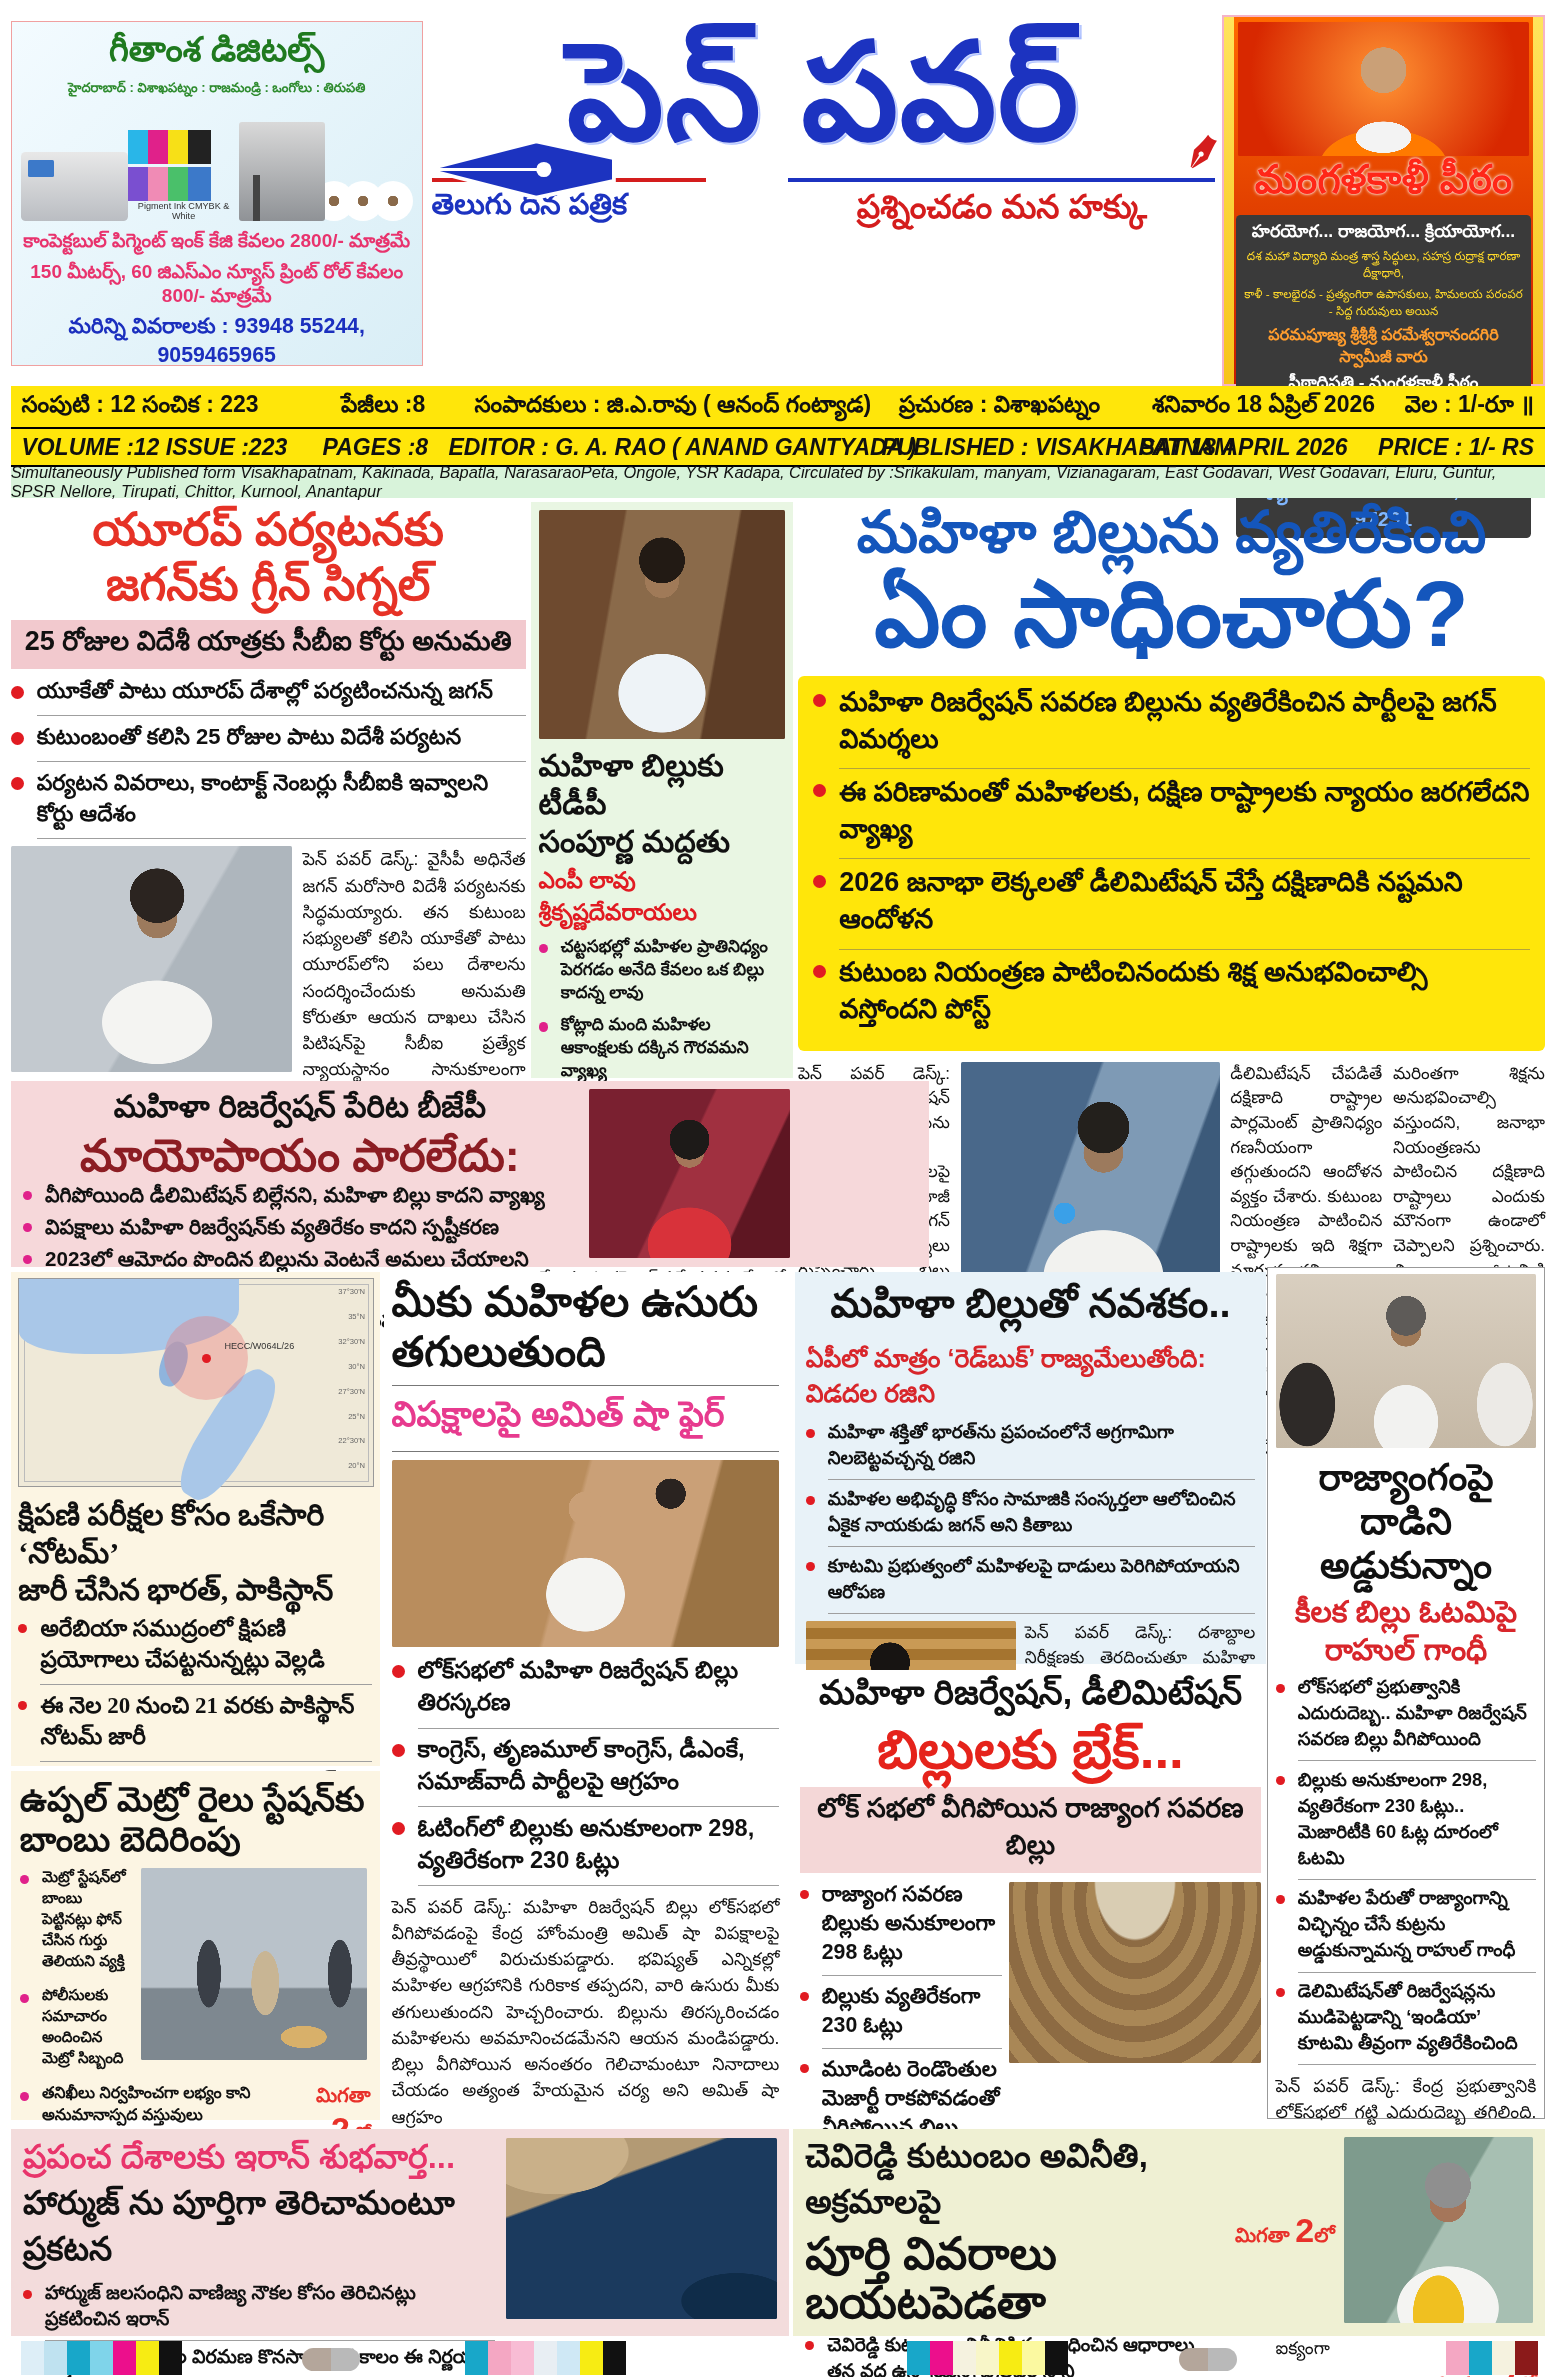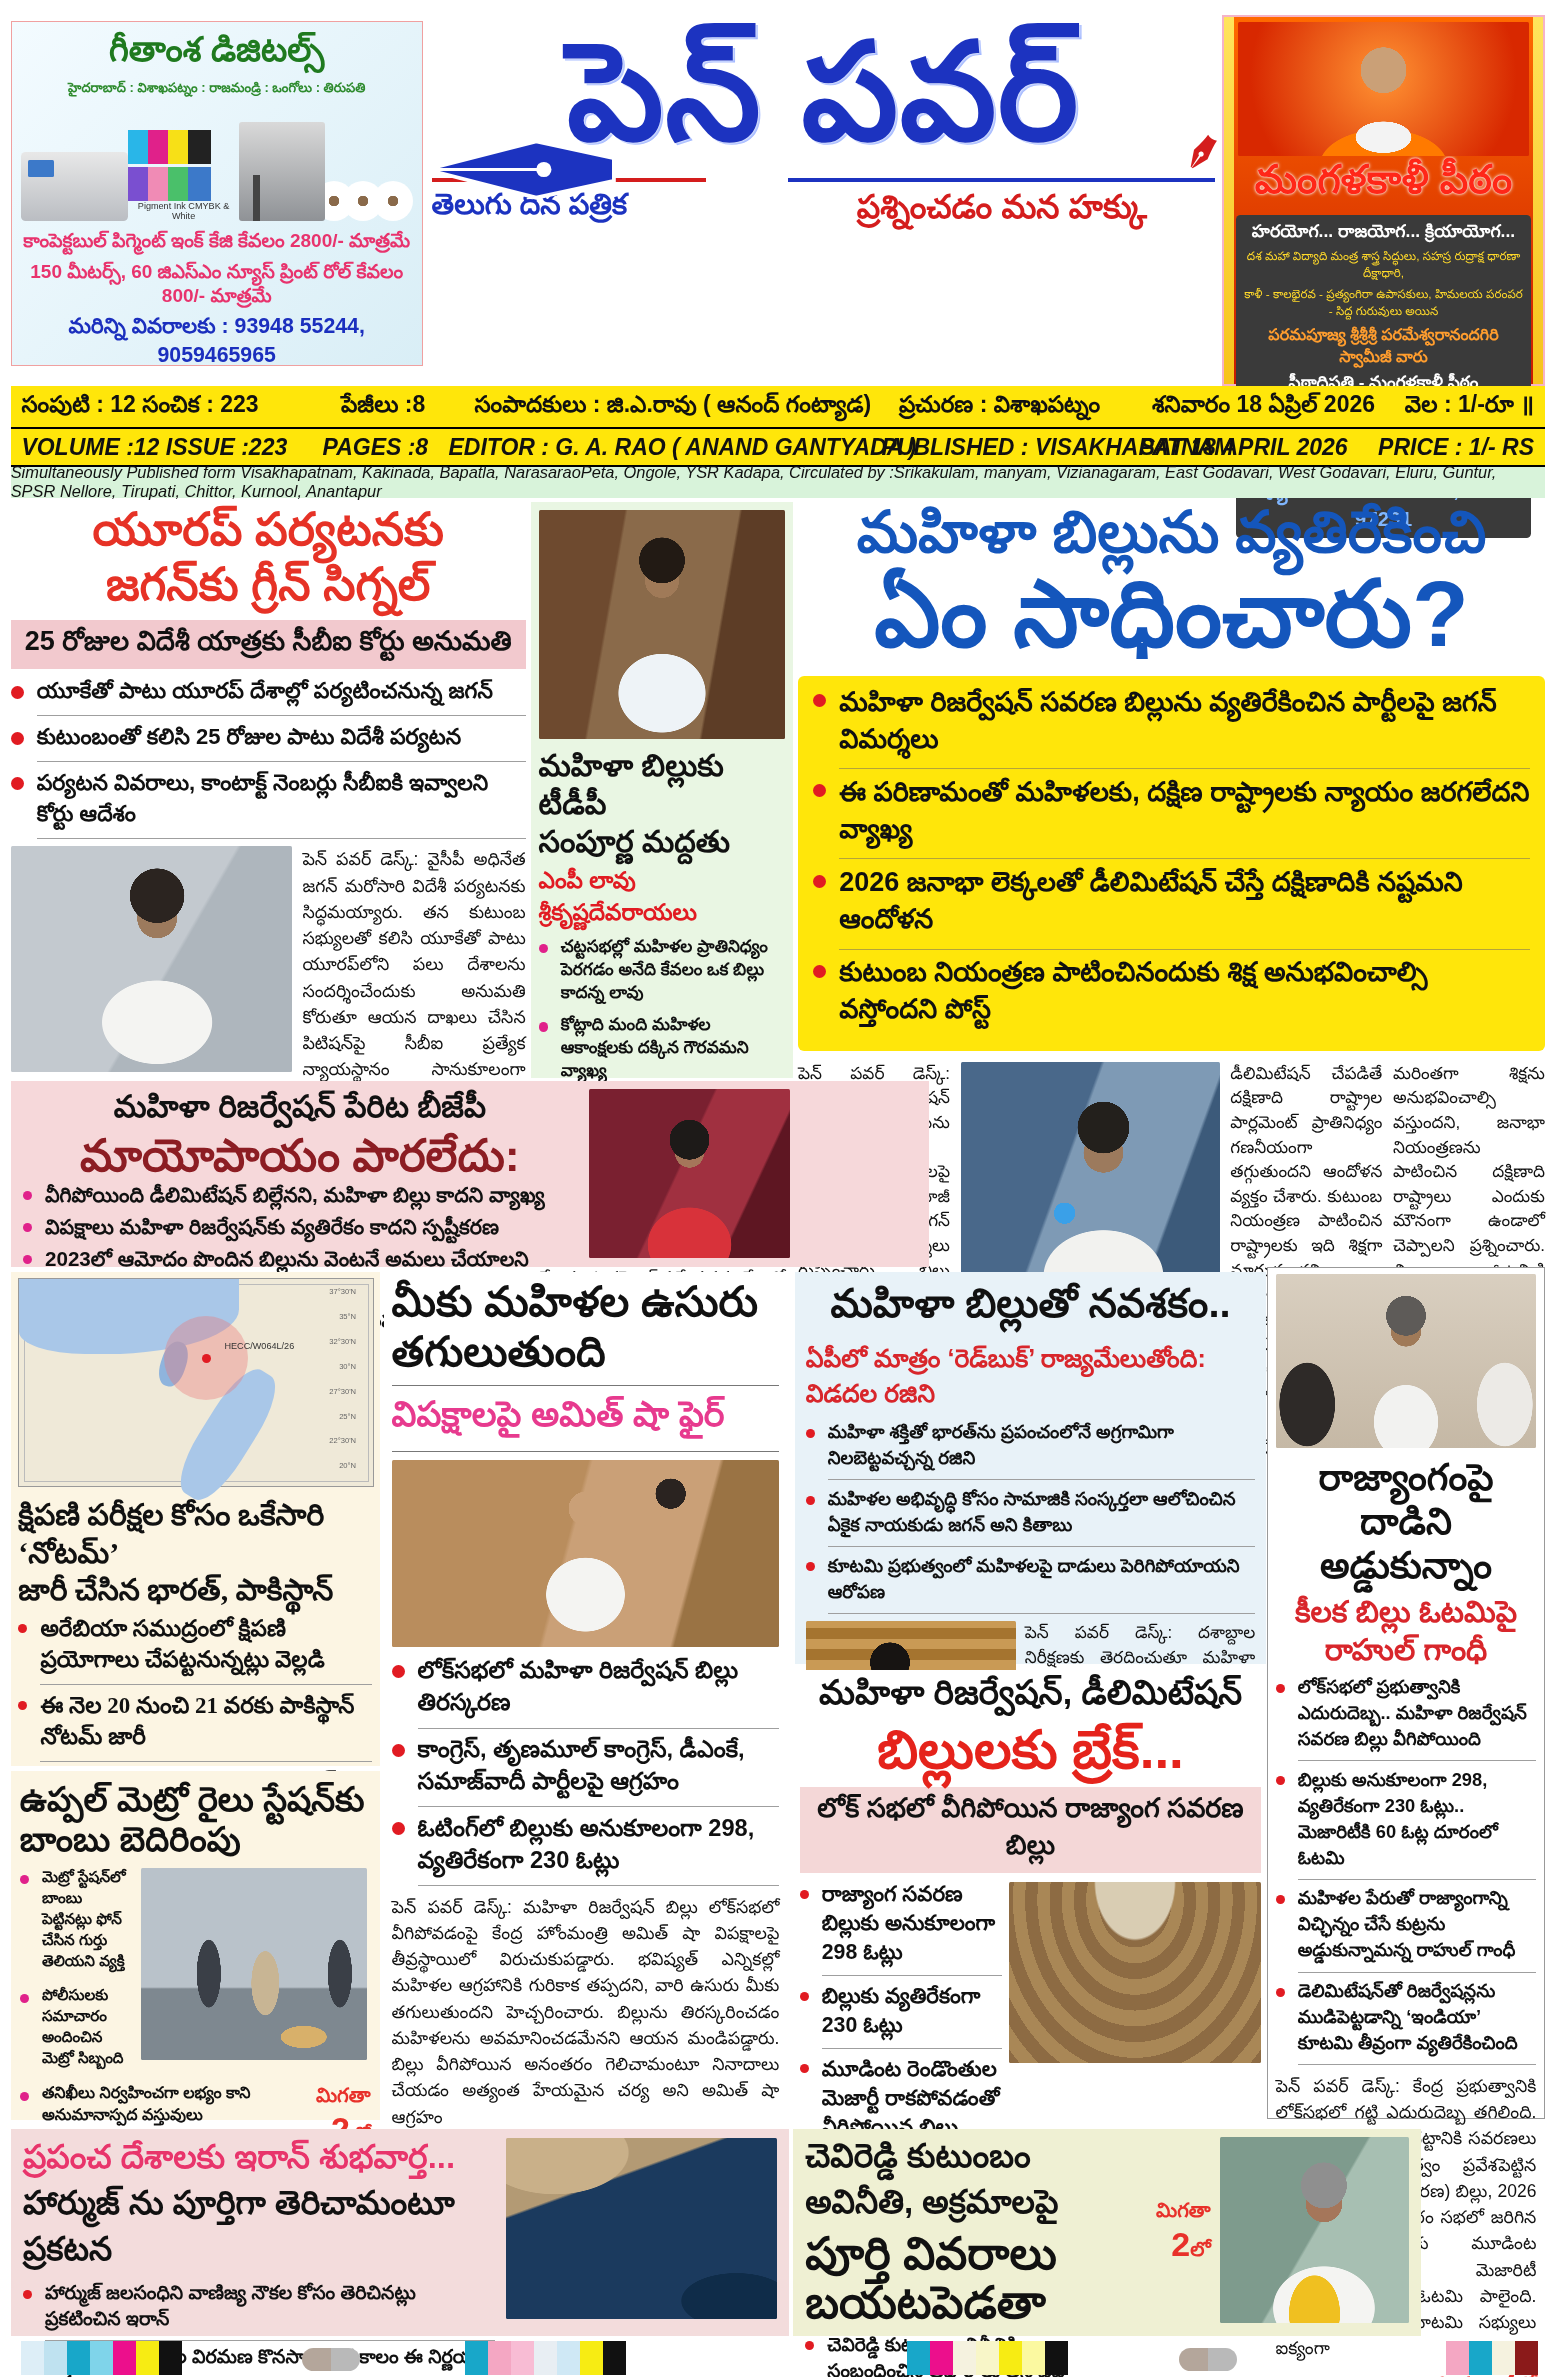--- a/index.html
+++ b/index.html
@@ -128,21 +128,21 @@
      linear-gradient(115deg,#7a2030 0 45%,#a03040 46% 75%,#5e1622 76%);}
   
   #art-notam{left:10.7px;top:1272px;width:369px;height:494px;background:#fcf5e3;padding:6.1px 7.6px;}
   .mapbox{width:100%;height:207px;background:#efe9d8;border:0.8px solid #999;position:relative;}
   .sea1{position:absolute;left:0;top:0;width:62%;height:36%;background:#a9c7e8;border-radius:0 0 60% 30%;}
   .sea2{position:absolute;left:52%;top:40%;width:14%;height:70%;background:#a9c7e8;transform:rotate(32deg);border-radius:40%;}
   .gulf{position:absolute;left:40%;top:30%;width:7%;height:22%;background:#8fb4dd;transform:rotate(18deg);border-radius:45%;}
   .zone{position:absolute;left:41%;top:18%;width:84px;height:84px;border-radius:50%;background:rgba(235,120,120,.38);}
   .zonedot{position:absolute;left:50%;top:50%;width:9.1px;height:9.1px;margin:-4.6px;border-radius:50%;background:#e11b22;}
   .maplabel{position:absolute;left:58%;top:30%;font-size:9.1px;color:#333;}
-  .lat{position:absolute;right:17px;font-size:7.6px;color:#666;}
+  .lat{position:absolute;right:8px;font-size:7.6px;color:#666;}
   .mapborder{position:absolute;inset:4.6px;border:0.8px solid #bbb;}
   #art-notam .hl{font-weight:800;font-size:30px;line-height:1.25;margin:9.1px 0 7.6px;font-family:"Liberation Serif","DejaVu Serif",serif;}
   #art-notam .btxt{font-size:23px;font-weight:bold;font-family:"Liberation Serif","DejaVu Serif",serif;}
   
   #art-bomb{left:10.7px;top:1771px;width:369px;height:349px;background:#fcf5e3;padding:7.6px 9.1px;}
   #art-bomb .hl{font-weight:800;font-size:34px;line-height:1.2;margin-bottom:7.6px;}
   #art-bomb .mid{display:flex;gap:7.6px;}
   #art-bomb .bl{width:114px;}
   #art-bomb .btxt{font-size:15.2px;font-weight:bold;border:none;}
   .photo-metro{width:226px;height:192px;flex:0 0 auto;background:
@@ -207,21 +207,21 @@
   #art-iran .left{width:473px;}
   #art-iran .h1{color:#e8356b;font-weight:800;font-size:33px;text-shadow:0 0 0.8px #fff;}
   #art-iran .h2{font-weight:800;font-size:33px;margin-bottom:6.1px;}
   #art-iran .btxt{font-size:19px;font-weight:bold;}
   #art-iran .bullet{margin-bottom:4.6px;}
   .photo-sat{width:271px;height:181px;flex:0 0 auto;background:
      radial-gradient(ellipse 122px 69px at 18% 8%,#c9b089 0 60%,transparent 61%),
      radial-gradient(ellipse 91px 46px at 85% 90%,#0f2c49 0 60%,transparent 61%),
      linear-gradient(160deg,#b39a74 0 28%,#1b3a5e 29%);}
   
-  #art-chev{left:793px;top:2129px;width:628px;height:207px;background:#eff0d3;padding:7.6px 12.2px;display:flex;gap:9.1px;}
+  #art-chev{left:793px;top:2129px;width:752px;height:207px;background:#eff0d3;padding:7.6px 12.2px;display:flex;gap:9.1px;}
   #art-chev .left{width:526px;}
   #art-chev .h1{font-weight:800;font-size:33px;}
   #art-chev .h2{font-weight:800;font-size:45px;line-height:1.1;margin-bottom:6.1px;}
   #art-chev .btxt{font-size:18.7px;font-weight:bold;}
   #art-chev .bullet{margin-bottom:3px;}
   .photo-chev{width:189px;height:186px;flex:0 0 auto;background:
      radial-gradient(circle 23px at 55% 26%,#8f8f8f 0 99%,transparent 100%),
      radial-gradient(circle 18.3px at 55% 36%,#a5765a 0 99%,transparent 100%),
      radial-gradient(ellipse 46px 69px at 50% 95%,#f0c020 0 55%,transparent 56%),
      radial-gradient(ellipse 84px 69px at 55% 92%,#f4f4f2 0 60%,transparent 61%),

